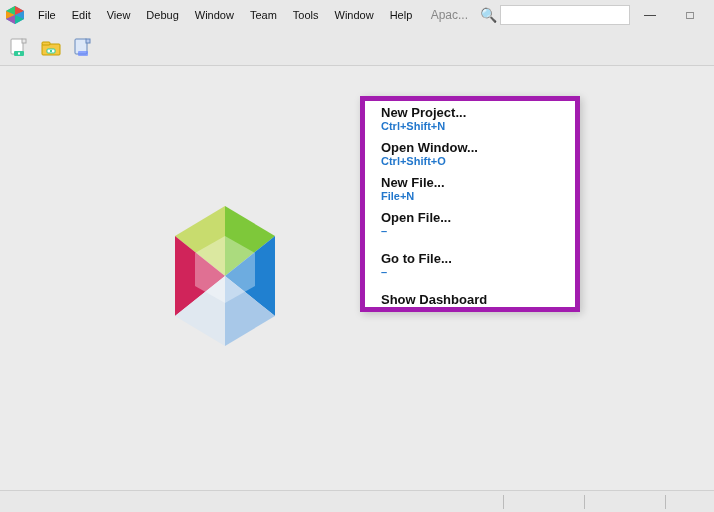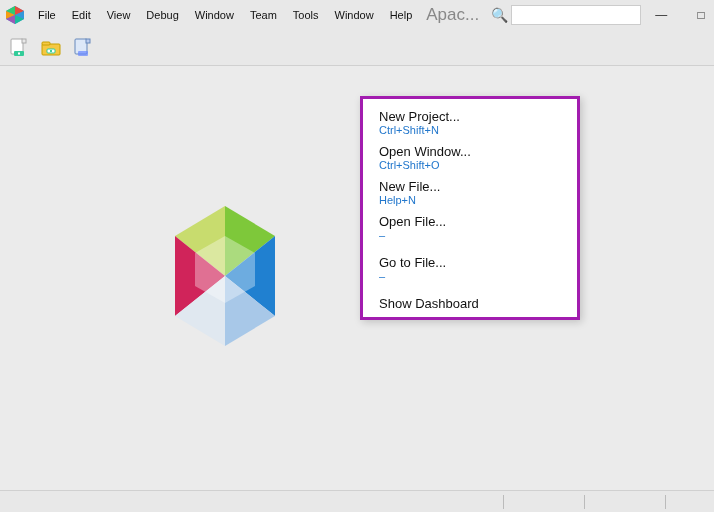--- a/index.html
+++ b/index.html
@@ -39,21 +39,21 @@
       padding: 4px 8px;
       cursor: pointer;
       color: #111;
       font-size: 11px;
       height: 100%;
       display: flex;
       align-items: center;
     }
     .title-app {
       color: #888;
-      font-size: 17px;
+      font-size: 12px;
       padding: 0 6px;
       white-space: nowrap;
     }
     .search-bar {
       display: flex;
       align-items: center;
       margin-left: 4px;
     }
     .search-icon-btn {
       width: 22px;
@@ -130,25 +130,26 @@
       width: 160px;
       height: 160px;
     }
 
     
     .dropdown-menu {
       position: absolute;
       left: 360px;
       top: 30px;
       background: white;
-      border: 3px solid #a21caf;
+      border: 5px solid #a21caf;
       box-shadow: 2px 2px 8px rgba(0,0,0,0.18);
       width: 220px;
-      padding: 6px 0;
+      padding: 0 0;
       z-index: 100;
+      font-weight: bold;
     }
     .dropdown-item {
       padding: 4px 16px 0 16px;
       cursor: pointer;
     }
     .dropdown-item-label {
       font-size: 13px;
       color: #111;
       display: block;
     }
@@ -284,21 +285,21 @@
     <div class="dropdown-item">
       <span class="dropdown-item-label">New Project...</span>
       <span class="dropdown-item-shortcut">Ctrl+Shift+N</span>
     </div>
     <div class="dropdown-item">
       <span class="dropdown-item-label">Open Window...</span>
       <span class="dropdown-item-shortcut">Ctrl+Shift+O</span>
     </div>
     <div class="dropdown-item">
       <span class="dropdown-item-label">New File...</span>
-      <span class="dropdown-item-shortcut">Help+N</span>
+      <span class="dropdown-item-shortcut">File+N</span>
     </div>
     <div class="dropdown-item">
       <span class="dropdown-item-label">Open File...</span>
       <span class="dropdown-item-shortcut">–</span>
     </div>
     <div class="dropdown-separator"></div>
     <div class="dropdown-item">
       <span class="dropdown-item-label">Go to File...</span>
       <span class="dropdown-item-shortcut">–</span>
     </div>

